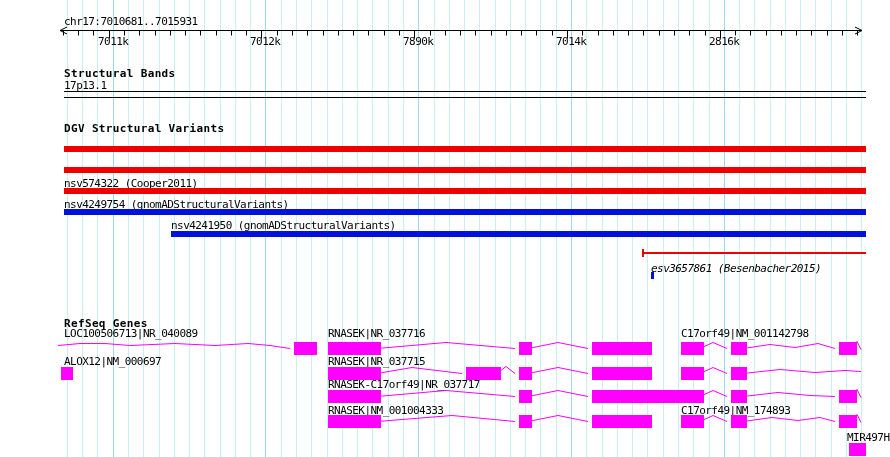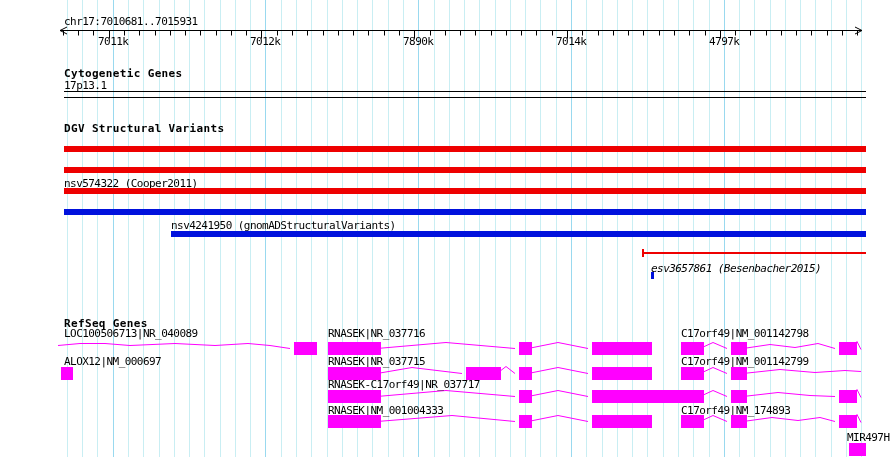--- a/index.html
+++ b/index.html
@@ -153,20 +153,21 @@
       <polyline points="700,421.5 713,415.5 727,421.5" fill="none" stroke="#ff00ff" stroke-width="1"></polyline>
       <polyline points="743,421.5 772,417.5 798,420.5 820,417.5 835,421.5" fill="none" stroke="#ff00ff" stroke-width="1"></polyline>
       <polyline points="853,419.5 857,414.5 861,422.5" fill="none" stroke="#ff00ff" stroke-width="1"></polyline>
     </svg>
   <div id="features">
       <div class="band" style="left: 60px; top: 91px; width: 802px; height: 5px;"></div>
       <div class="bar" style="left: 60px; top: 146px; width: 802px; height: 6px; background: rgb(238, 0, 0);"></div>
       <div class="bar" style="left: 60px; top: 167px; width: 802px; height: 6px; background: rgb(238, 0, 0);"></div>
       <div class="txt" style="left: 60px; top: 177px;">nsv574322 (Cooper2011)</div>
       <div class="bar" style="left: 60px; top: 188px; width: 802px; height: 6px; background: rgb(238, 0, 0);"></div>
+      <div class="txt" style="left: 60px; top: 198px;">nsv4249754 (gnomADStructuralVariants)</div>
       <div class="bar" style="left: 60px; top: 209px; width: 802px; height: 6px; background: rgb(0, 17, 221);"></div>
       <div class="txt" style="left: 167px; top: 219px;">nsv4241950 (gnomADStructuralVariants)</div>
       <div class="bar" style="left: 167px; top: 231px; width: 695px; height: 6px; background: rgb(0, 17, 221);"></div>
       <div class="bar" style="left: 638px; top: 252px; width: 224px; height: 2px; background: rgb(238, 0, 0);"></div>
       <div class="bar" style="left: 638px; top: 249px; width: 2px; height: 8px; background: rgb(238, 0, 0);"></div>
       <div class="txt" style="left: 647px; top: 262px; font-style: italic;">esv3657861 (Besenbacher2015)</div>
       <div class="bar" style="left: 647px; top: 272px; width: 3px; height: 7px; background: rgb(0, 17, 221);"></div>
       <div class="txt" style="left: 60px; top: 327px;">LOC100506713|NR_040089</div>
       <div class="exon" style="left: 290px; top: 342px; width: 23px; height: 13px; background: rgb(255, 0, 255);"></div>
       <div class="txt" style="left: 324px; top: 327px;">RNASEK|NR_037716</div>
@@ -177,21 +178,20 @@
       <div class="exon" style="left: 677px; top: 342px; width: 23px; height: 13px; background: rgb(255, 0, 255);"></div>
       <div class="exon" style="left: 727px; top: 342px; width: 16px; height: 13px; background: rgb(255, 0, 255);"></div>
       <div class="exon" style="left: 835px; top: 342px; width: 18px; height: 13px; background: rgb(255, 0, 255);"></div>
       <div class="txt" style="left: 60px; top: 355px;">ALOX12|NM_000697</div>
       <div class="exon" style="left: 57px; top: 367px; width: 12px; height: 13px; background: rgb(255, 0, 255);"></div>
       <div class="txt" style="left: 324px; top: 355px;">RNASEK|NR_037715</div>
       <div class="exon" style="left: 324px; top: 367px; width: 53px; height: 13px; background: rgb(255, 0, 255);"></div>
       <div class="exon" style="left: 462px; top: 367px; width: 35px; height: 13px; background: rgb(255, 0, 255);"></div>
       <div class="exon" style="left: 515px; top: 367px; width: 13px; height: 13px; background: rgb(255, 0, 255);"></div>
       <div class="exon" style="left: 588px; top: 367px; width: 60px; height: 13px; background: rgb(255, 0, 255);"></div>
-      <div class="txt" style="left: 677px; top: 355px;">C17orf49|NM_001142799</div>
       <div class="exon" style="left: 677px; top: 367px; width: 23px; height: 13px; background: rgb(255, 0, 255);"></div>
       <div class="exon" style="left: 727px; top: 367px; width: 16px; height: 13px; background: rgb(255, 0, 255);"></div>
       <div class="txt" style="left: 324px; top: 378px;">RNASEK-C17orf49|NR_037717</div>
       <div class="exon" style="left: 324px; top: 390px; width: 53px; height: 13px; background: rgb(255, 0, 255);"></div>
       <div class="exon" style="left: 515px; top: 390px; width: 13px; height: 13px; background: rgb(255, 0, 255);"></div>
       <div class="exon" style="left: 588px; top: 390px; width: 112px; height: 13px; background: rgb(255, 0, 255);"></div>
       <div class="exon" style="left: 727px; top: 390px; width: 16px; height: 13px; background: rgb(255, 0, 255);"></div>
       <div class="exon" style="left: 835px; top: 390px; width: 18px; height: 13px; background: rgb(255, 0, 255);"></div>
       <div class="txt" style="left: 324px; top: 404px;">RNASEK|NM_001004333</div>
       <div class="exon" style="left: 324px; top: 415px; width: 53px; height: 13px; background: rgb(255, 0, 255);"></div>
@@ -199,23 +199,23 @@
       <div class="exon" style="left: 588px; top: 415px; width: 60px; height: 13px; background: rgb(255, 0, 255);"></div>
       <div class="txt" style="left: 677px; top: 404px;">C17orf49|NM_174893</div>
       <div class="exon" style="left: 677px; top: 415px; width: 23px; height: 13px; background: rgb(255, 0, 255);"></div>
       <div class="exon" style="left: 727px; top: 415px; width: 16px; height: 13px; background: rgb(255, 0, 255);"></div>
       <div class="exon" style="left: 835px; top: 415px; width: 18px; height: 13px; background: rgb(255, 0, 255);"></div>
       <div class="txt" style="left: 843px; top: 431px;">MIR497HG</div>
       <div class="exon" style="left: 845px; top: 443px; width: 17px; height: 13px; background: rgb(255, 0, 255);"></div>
     </div>
   <div id="labels">
     <div class="txt" style="left:60px;top:15px">chr17:7010681..7015931</div>
-    <div class="txt bold" style="left:60px;top:67px">Cytogenetic Genes</div>
+    <div class="txt bold" style="left:60px;top:67px">Structural Bands</div>
     <div class="txt" style="left:60px;top:79px">17p13.1</div>
     <div class="txt bold" style="left:60px;top:122px">DGV Structural Variants</div>
     <div class="txt bold" style="left:60px;top:317px">RefSeq Genes</div>
   <div class="txt center" style="left: 94px; top: 35px; width: 30px;">7011k</div>
       <div class="txt center" style="left: 246px; top: 35px; width: 30px;">7012k</div>
       <div class="txt center" style="left: 399px; top: 35px; width: 30px;">7890k</div>
       <div class="txt center" style="left: 552px; top: 35px; width: 30px;">7014k</div>
-      <div class="txt center" style="left: 705px; top: 35px; width: 30px;">4797k</div>
+      <div class="txt center" style="left: 705px; top: 35px; width: 30px;">2816k</div>
     </div>
 </div>
 
 </body></html>

